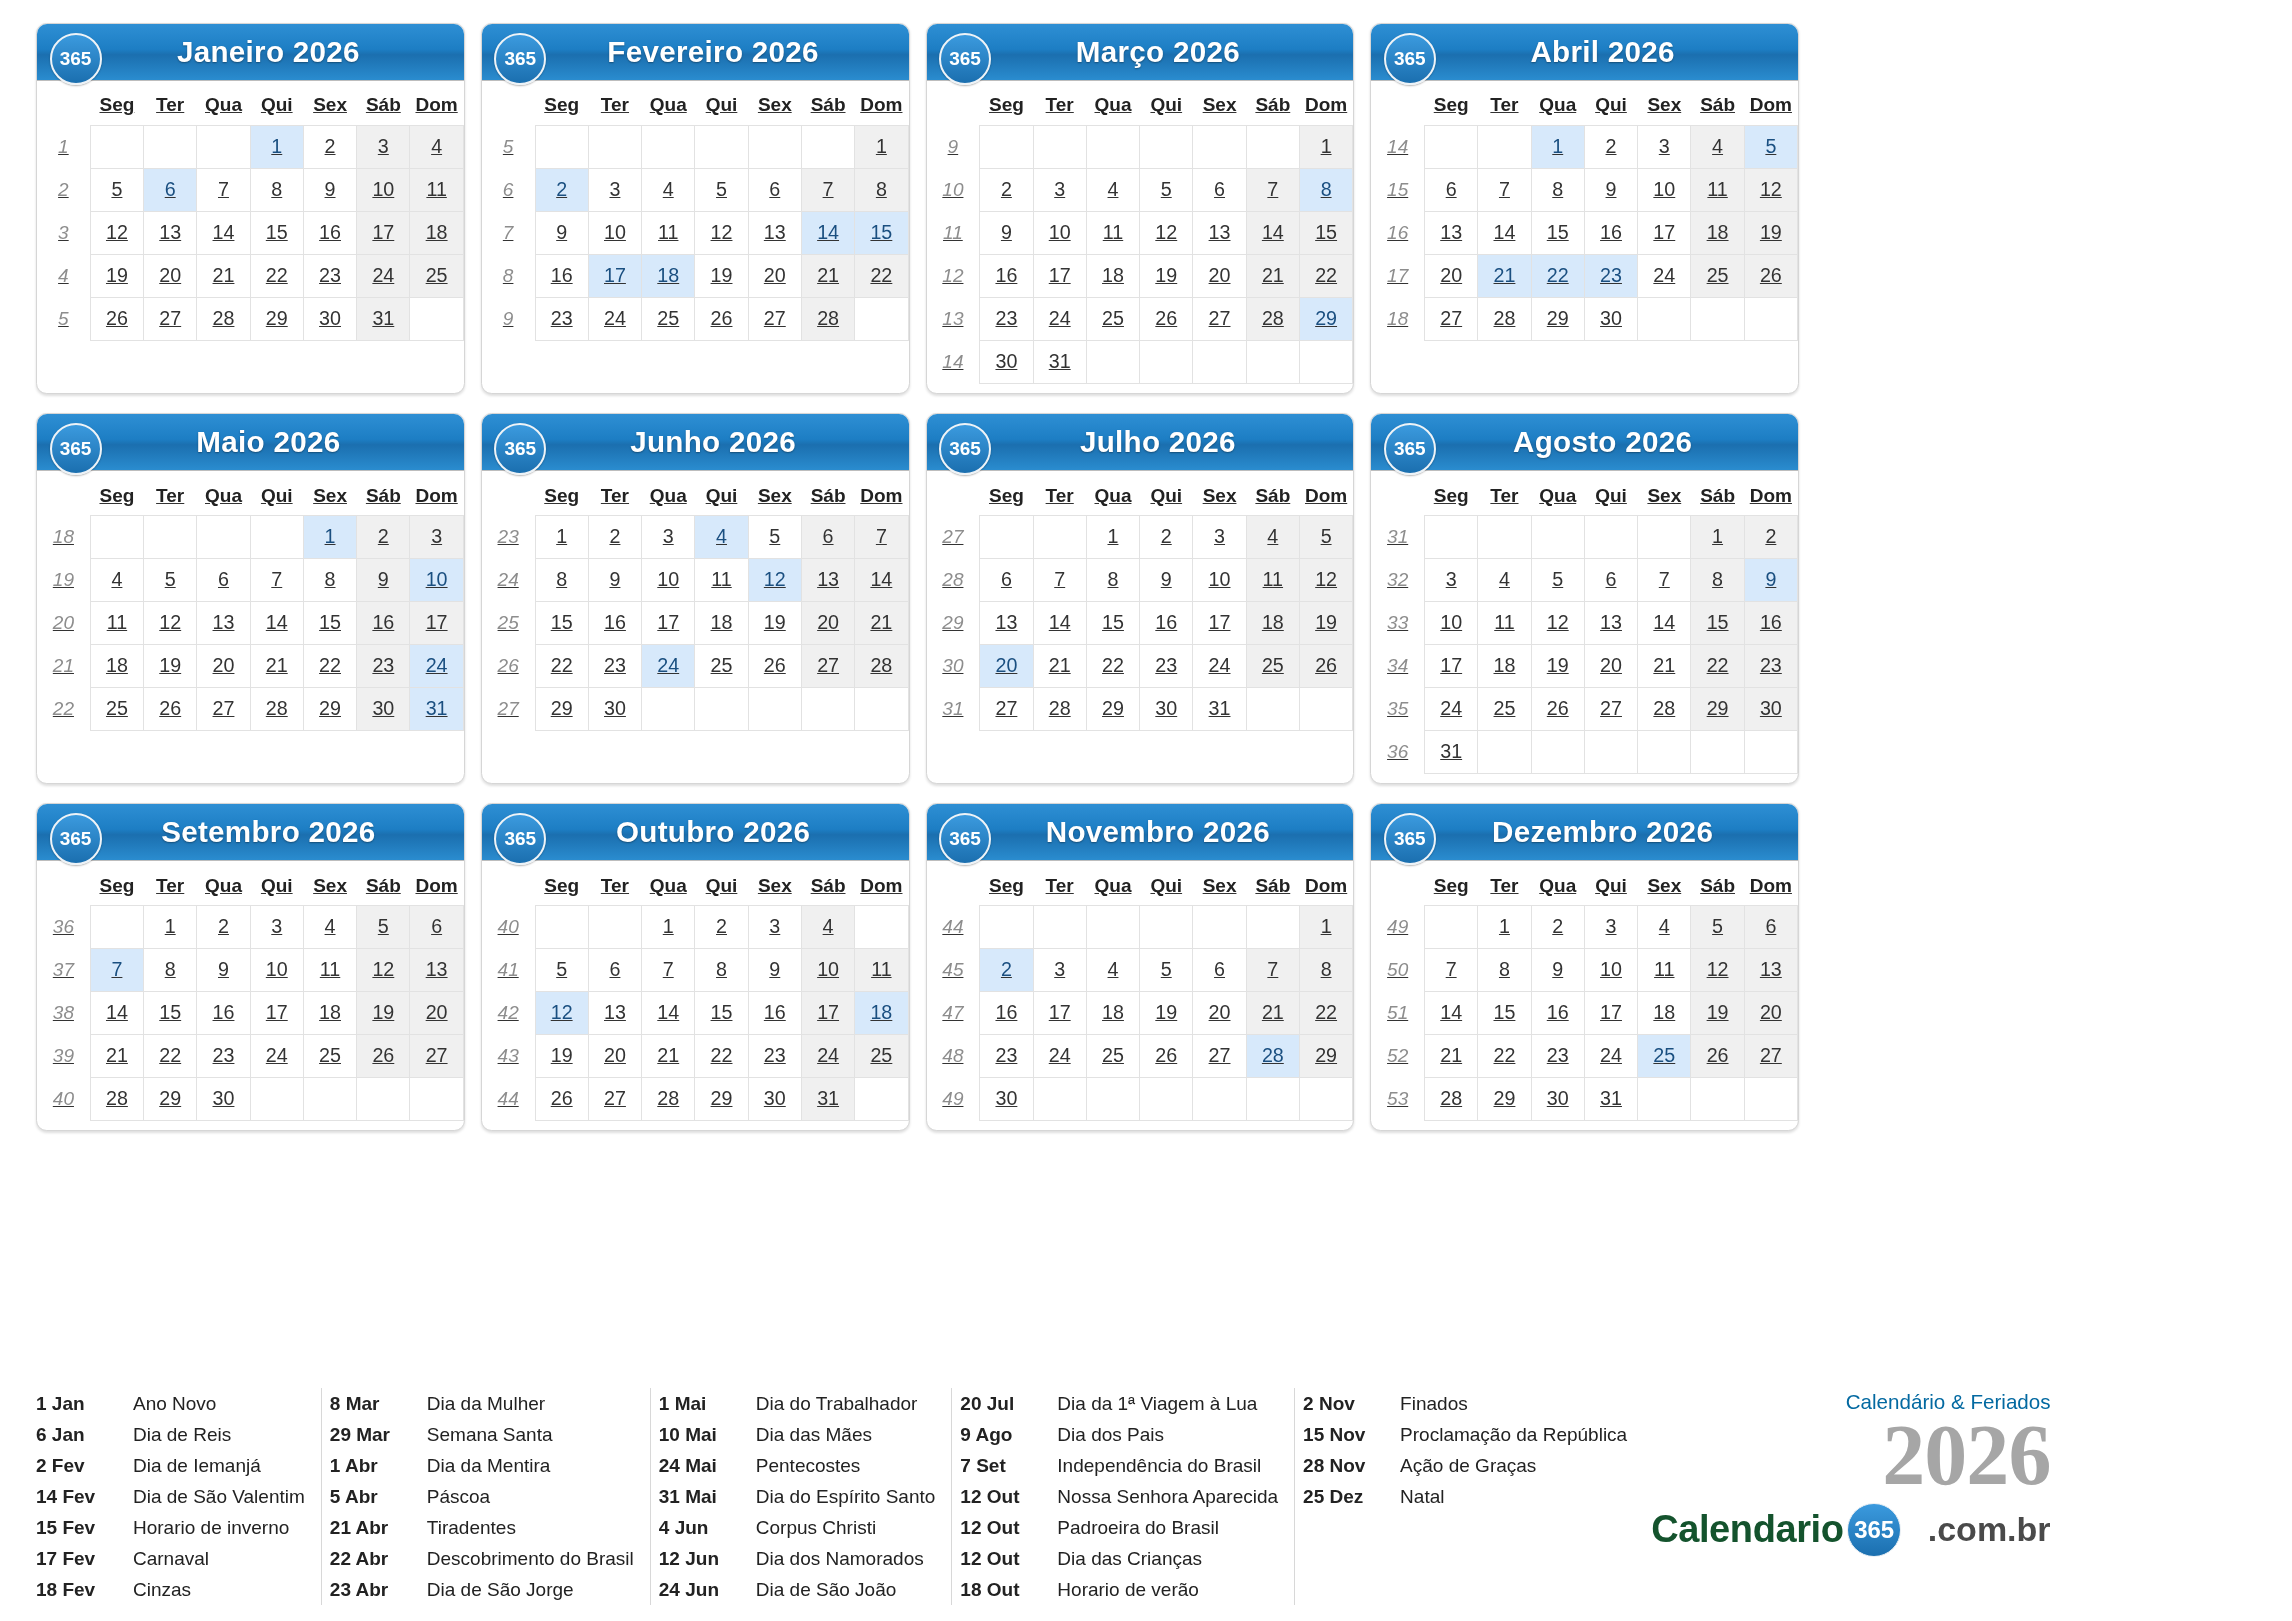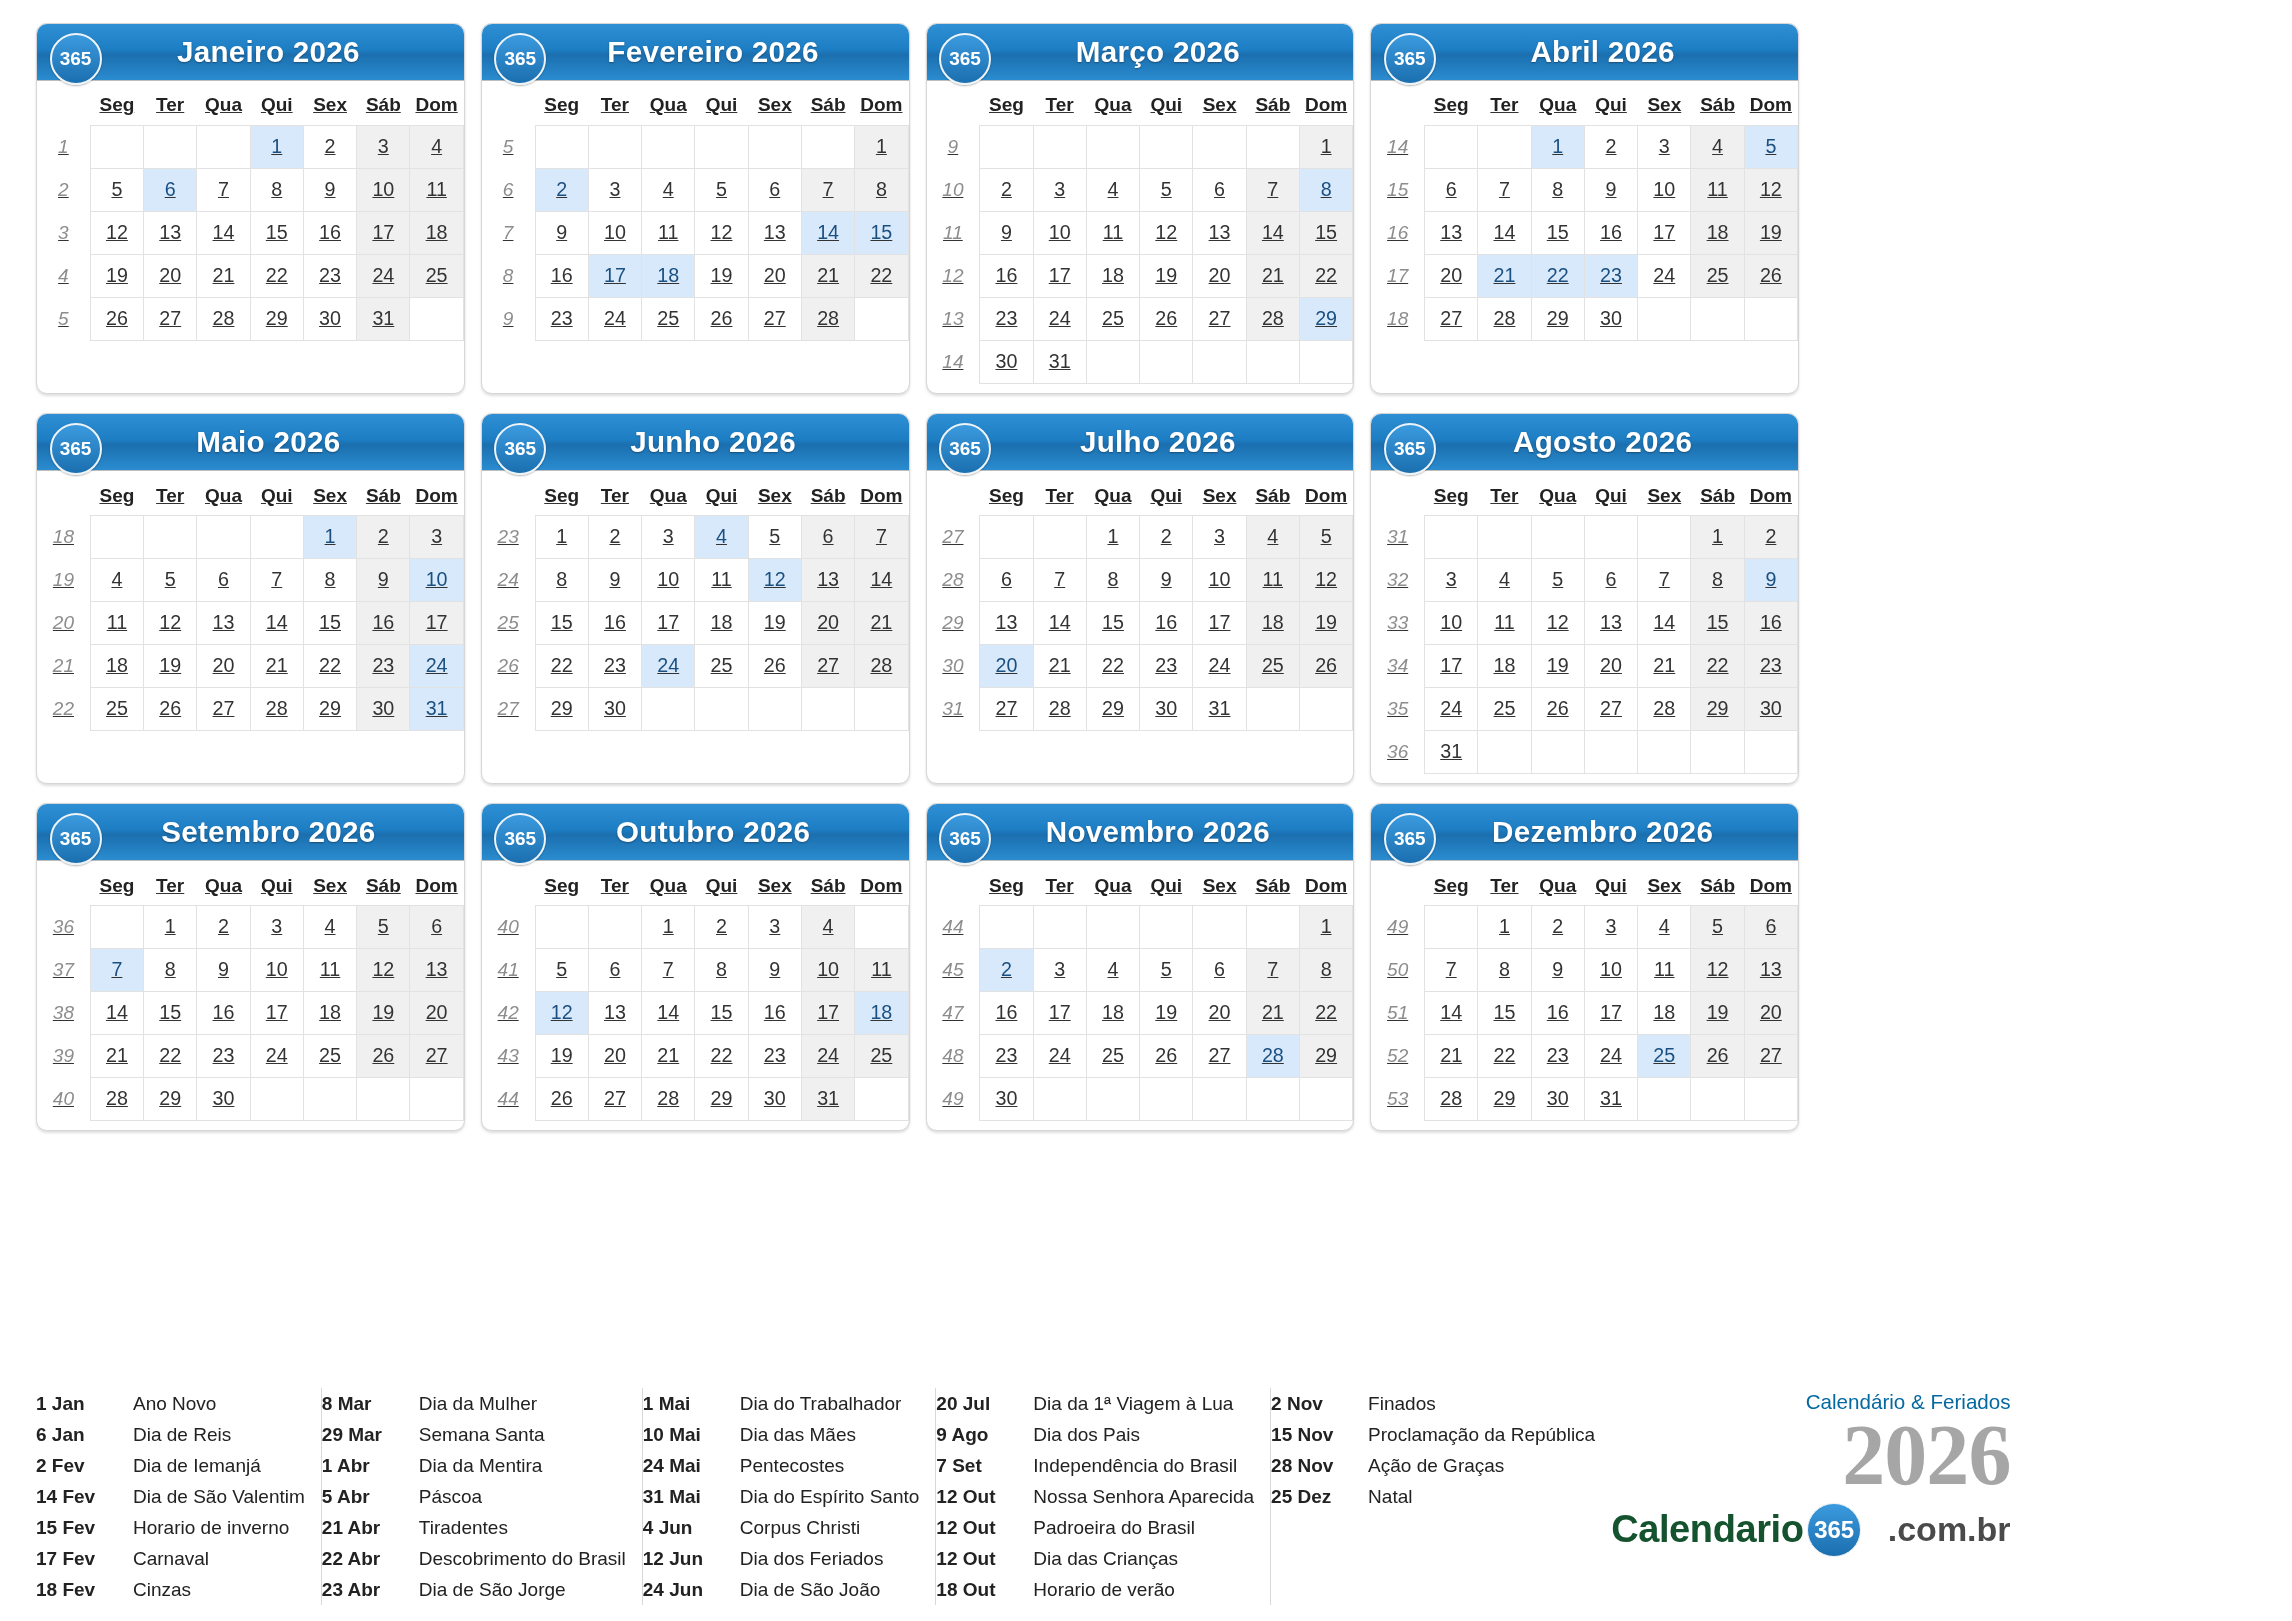--- a/index.html
+++ b/index.html
@@ -127,21 +127,21 @@
     display: flex;
     align-items: flex-start;
   }
   .legend-cols {
     display: flex;
     flex: 1 1 auto;
   }
   .legend-col {
     padding-right: 16px;
     border-right: 0.9px solid #d8d8d8;
-    margin-right: 0;
+    margin-right: 8px;
   }
   .legend-col:last-child {
     border-right: none;
   }
   .legend-row {
     display: flex;
     font-size: 19px;
     line-height: 31px;
     white-space: nowrap;
   }
@@ -1173,21 +1173,21 @@
           <div class="legend-row">
             <span class="legend-date">31 Mai</span>
             <span class="legend-name">Dia do Espírito Santo</span>
           </div>
           <div class="legend-row">
             <span class="legend-date">4 Jun</span>
             <span class="legend-name">Corpus Christi</span>
           </div>
           <div class="legend-row">
             <span class="legend-date">12 Jun</span>
-            <span class="legend-name">Dia dos Feriados</span>
+            <span class="legend-name">Dia dos Namorados</span>
           </div>
           <div class="legend-row">
             <span class="legend-date">24 Jun</span>
             <span class="legend-name">Dia de São João</span>
           </div>
         </div>
         <div class="legend-col">
           <div class="legend-row">
             <span class="legend-date">20 Jul</span>
             <span class="legend-name">Dia da 1ª Viagem à Lua</span>

